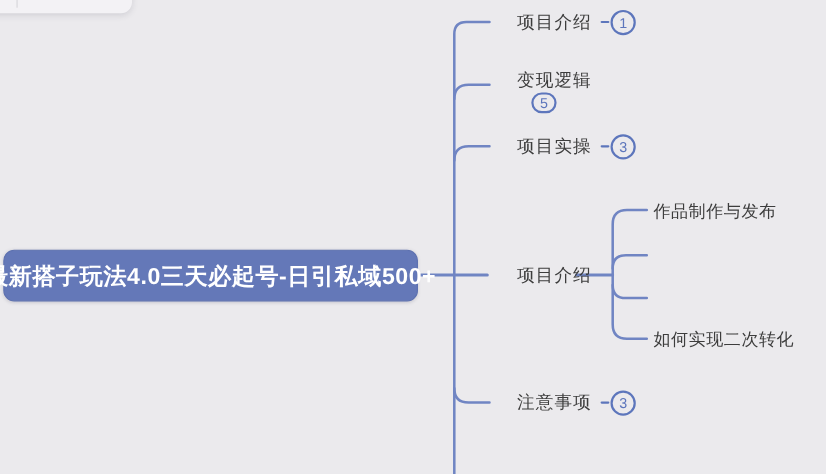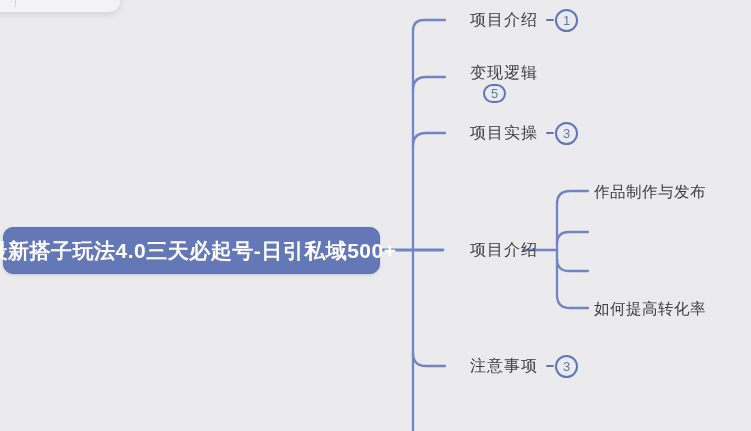--- a/index.html
+++ b/index.html
@@ -149,16 +149,16 @@
   <div class="branch-row" style="top:352px;">
     <span class="branch-label">注意事项</span>
     <span class="badge-dash"></span>
     <span class="badge">3</span>
   </div>
 
   <div class="sub-row" style="top:179px;">
     <span class="sub-label">作品制作与发布</span>
   </div>
   <div class="sub-row" style="top:296px;">
-    <span class="sub-label">如何提高转化率</span>
+    <span class="sub-label">如何实现二次转化</span>
   </div>
 
 </div>
 
 </body></html>

